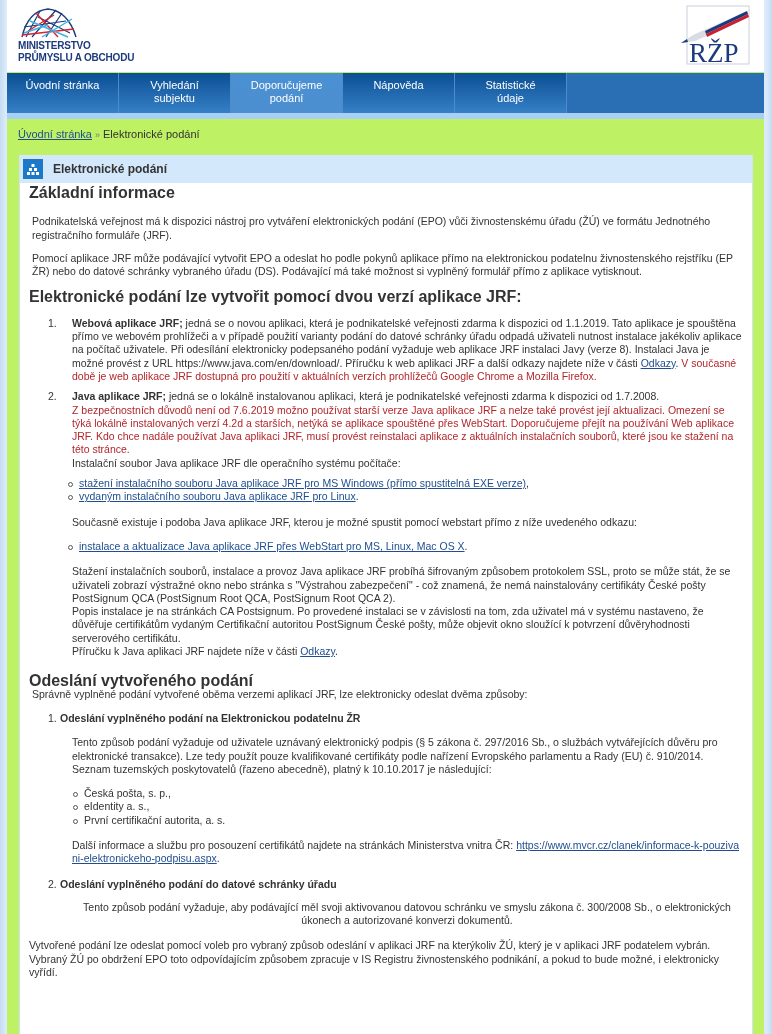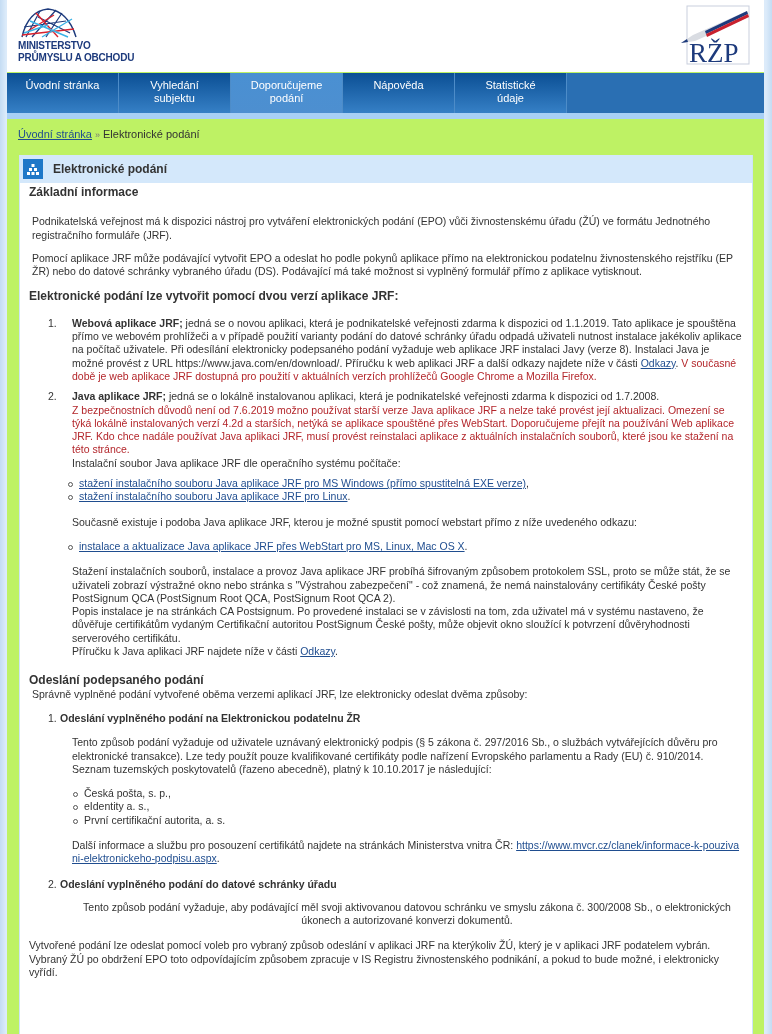--- a/index.html
+++ b/index.html
@@ -41,21 +41,21 @@
   }
   .box-head {
     height:28px; background:#d4e8fb; display:flex; align-items:center;
   }
   .box-icon {
     width:20px; height:20px; margin-left:3px; background:#1e78c8;
     display:flex; align-items:center; justify-content:center;
   }
   .box-title { margin-left:10px; font-weight:bold; font-size:12px; color:#333; }
   .content { padding:0 10px 0 9px; font-size:10.5px; line-height:13.3px; color:#333; }
-  .h4 { font-weight:bold; margin:3px 0 0 0; font-size:12px; }
+  .h4 { font-weight:bold; margin:3px 0 0 0; font-size:16px; }
   p { margin:0; }
   .p1 { margin-top:16px; padding-left:3px; }
   .p2 { margin-top:10px; padding-left:3px; }
   .h4b { margin-top:12px; }
   ol.main { margin:13px 0 0 0; padding:0; list-style:none; }
   ol.main > li { position:relative; padding-left:43px; margin-bottom:7px; }
   ol.main > li .num { position:absolute; left:19px; top:0; }
   .red { color:#b3262b; }
   a { color:#1f4d8f; text-decoration:underline; }
   ul.sub { margin:11px 0 0 0; padding:0 0 0 50px; list-style:none; }
@@ -156,34 +156,34 @@
         <li>
           <span class="num">2.</span>
           <b>Java aplikace JRF;</b><span> jedná se o lokálně instalovanou aplikaci, která je podnikatelské veřejnosti zdarma k dispozici od 1.7.2008.</span>
           <div class="red">Z bezpečnostních důvodů není od 7.6.2019 možno používat starší verze Java aplikace JRF a nelze také provést její aktualizaci. Omezení se týká lokálně instalovaných verzí 4.2d a starších, netýká se aplikace spouštěné přes WebStart. Doporučujeme přejít na používání Web aplikace JRF. Kdo chce nadále používat Java aplikaci JRF, musí provést reinstalaci aplikace z aktuálních instalačních souborů, které jsou ke stažení na této stránce.</div>
           <div>Instalační soubor Java aplikace JRF dle operačního systému počítače:</div>
         </li>
       </ol>
 
       <ul class="sub" style="margin-top:4px;">
         <li><a>stažení instalačního souboru Java aplikace JRF pro MS Windows (přímo spustitelná EXE verze)</a><span>,</span></li>
-        <li><a>stažení instalačního souboru Java aplikace JRF pro Linux</a><span>.</span></li>
+        <li><a>vydaným instalačního souboru Java aplikace JRF pro Linux</a><span>.</span></li>
       </ul>
 
       <p class="ind mt12">Současně existuje i podoba Java aplikace JRF, kterou je možné spustit pomocí webstart přímo z níže uvedeného odkazu:</p>
 
       <ul class="sub">
         <li><a>instalace a aktualizace Java aplikace JRF přes WebStart pro MS, Linux, Mac OS X</a><span>.</span></li>
       </ul>
 
       <p class="ind mt12">Stažení instalačních souborů, instalace a provoz Java aplikace JRF probíhá šifrovaným způsobem protokolem SSL, proto se může stát, že se uživateli zobrazí výstražné okno nebo stránka s "Výstrahou zabezpečení" - což znamená, že nemá nainstalovány certifikáty České pošty PostSignum QCA (PostSignum Root QCA, PostSignum Root QCA 2).</p>
       <p class="ind">Popis instalace je na stránkách CA Postsignum. Po provedené instalaci se v závislosti na tom, zda uživatel má v systému nastaveno, že důvěřuje certifikátům vydaným Certifikační autoritou PostSignum České pošty, může objevit okno sloužící k potvrzení důvěryhodnosti serverového certifikátu.</p>
       <p class="ind"><span>Příručku k Java aplikaci JRF najdete níže v části </span><a>Odkazy</a><span>.</span></p>
 
-      <div class="h4" style="margin-top:16px;">Odeslání podepsaného podání</div>
+      <div class="h4" style="margin-top:16px;">Odeslání vytvořeného podání</div>
       <p class="p2" style="margin-top:0;">Správně vyplněné podání vytvořené oběma verzemi aplikací JRF, lze elektronicky odeslat dvěma způsoby:</p>
 
       <ol class="send">
         <li>
           <span class="num">1.</span>
           <span class="lead">Odeslání vyplněného podání na Elektronickou podatelnu ŽR</span>
           <p class="send-body">Tento způsob podání vyžaduje od uživatele uznávaný elektronický podpis (§ 5 zákona č. 297/2016 Sb., o službách vytvářejících důvěru pro elektronické transakce). Lze tedy použít pouze kvalifikované certifikáty podle nařízení Evropského parlamentu a Rady (EU) č. 910/2014. Seznam tuzemských poskytovatelů (řazeno abecedně), platný k 10.10.2017 je následující:</p>
           <ul class="sub" style="padding-left:24px;">
             <li>Česká pošta, s. p.,</li>
             <li>eIdentity a. s.,</li>

